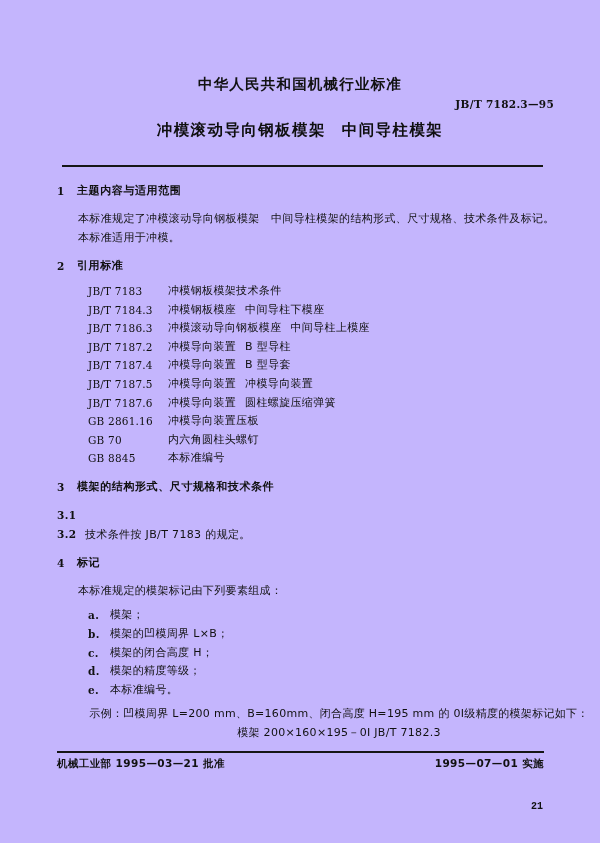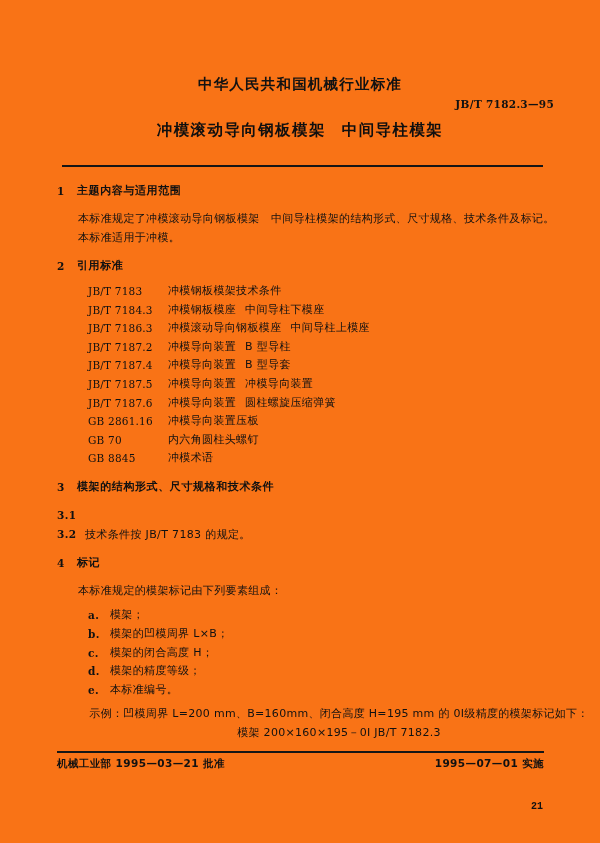--- a/index.html
+++ b/index.html
@@ -4,21 +4,21 @@
 <style>
   html, body {
     margin: 0;
     padding: 0;
     background: #ffffff;
   }
   .page {
     position: relative;
     width: 600px;
     height: 843px;
-    background: #f97316;
+    background: #c4b5fd;
     overflow: hidden;
     font-family: "DejaVu Sans", "Liberation Sans", sans-serif;
     color: #111111;
   }
 
   
   .doc-header {
     position: absolute;
     left: 0;
     top: 74px;
@@ -266,21 +266,21 @@
       <div class="ref-row">
         <span class="ref-code">GB 2861.16</span>
         <span class="ref-desc">冲模导向装置压板</span>
       </div>
       <div class="ref-row">
         <span class="ref-code">GB 70</span>
         <span class="ref-desc">内六角圆柱头螺钉</span>
       </div>
       <div class="ref-row">
         <span class="ref-code">GB 8845</span>
-        <span class="ref-desc">冲模术语</span>
+        <span class="ref-desc">本标准编号</span>
       </div>
     </div>
 
     <div class="spacer-10"></div>
 
     <div class="sec-head">
       <span class="sec-num">3</span>
       <span class="sec-title">模架的结构形式、尺寸规格和技术条件</span>
     </div>
     <div class="spacer-10"></div>

